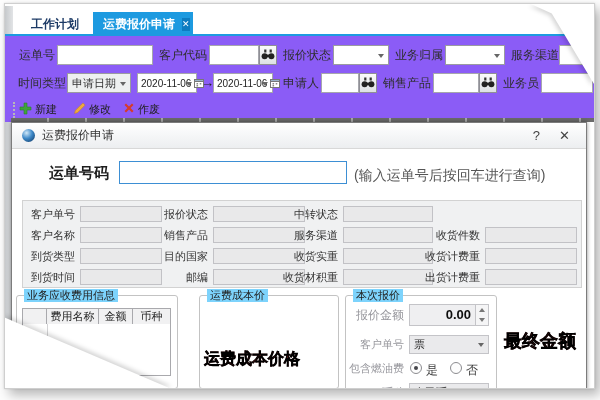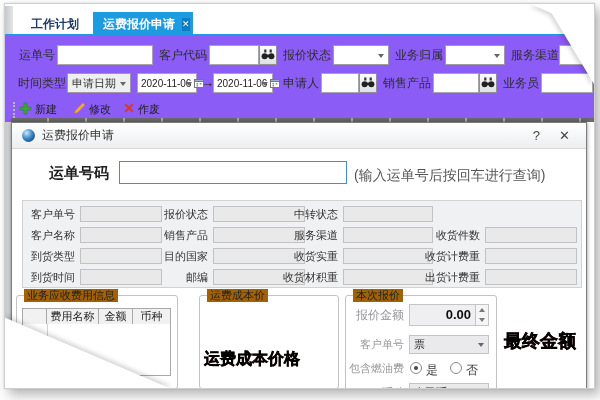--- a/index.html
+++ b/index.html
@@ -54,21 +54,21 @@
   .whint{position:absolute;left:342px;top:44px;font-size:14px;color:#555;white-space:nowrap}
   
   .ipanel{position:absolute;left:10px;top:77px;width:560px;height:88px;background:#f0f1f2;border:1px solid #d2d2d2}
   .glbl{position:absolute;font-size:11px;color:#333;line-height:16px;text-align:right;white-space:nowrap}
   .ginp{position:absolute;height:16px;background:#e9e9ea;border:1px solid #c2c2c6}
   .gr0{top:5px}.gr1{top:26px}.gr2{top:47px}.gr3{top:68px}
   .gla{left:2px;width:50px}.glb{left:125px;width:60px}.glc{left:255px;width:60px}.gld{left:397px;width:60px}
   .gia{left:57px;width:82px}.gib{left:190px;width:92px}.gic{left:320px;width:90px}.gid{left:462px;width:92px}
   
   .grp{position:absolute;border:1px solid #c3c3c3;border-radius:3px}
-  .grp-lg{position:absolute;top:-7px;left:7px;background:#a16207;padding:0 3px;font-size:11px;
+  .grp-lg{position:absolute;top:-7px;left:7px;background:#7dd3fc;padding:0 3px;font-size:11px;
     color:#222;line-height:13px;white-space:nowrap}
   
   .fh{position:absolute;left:5px;top:12px;display:flex}
   .fhc{height:17px;background:#f1f1f2;border:1px solid #a9a9ad;border-left:none;font-size:11px;
     color:#222;text-align:center;line-height:15px;flex:none}
   .fhc:first-child{border-left:1px solid #a9a9ad}
   .fbody{position:absolute;left:5px;top:28px;width:149px;height:52px;background:#fff;
     border:1px solid #a9a9ad;border-top:none}
   .fsep{position:absolute;left:24px;top:0;bottom:0;width:1px;background:#d4d4d6}
   

